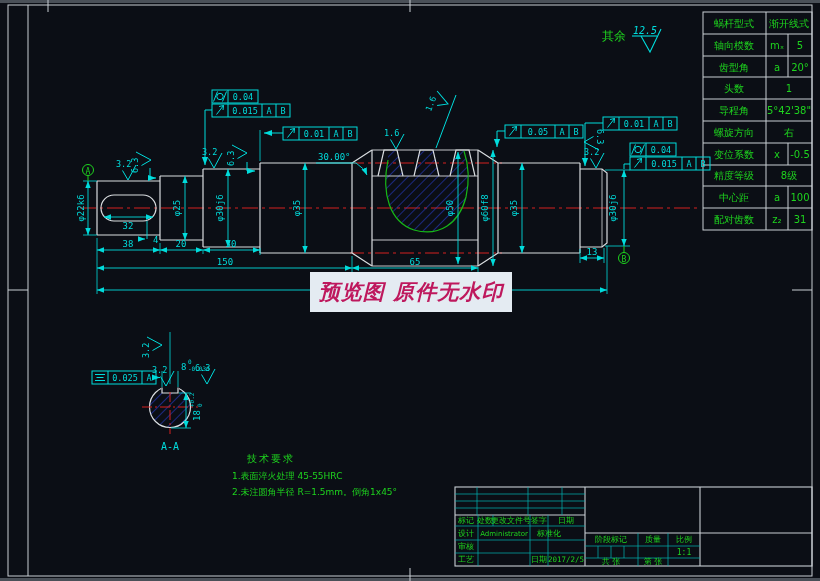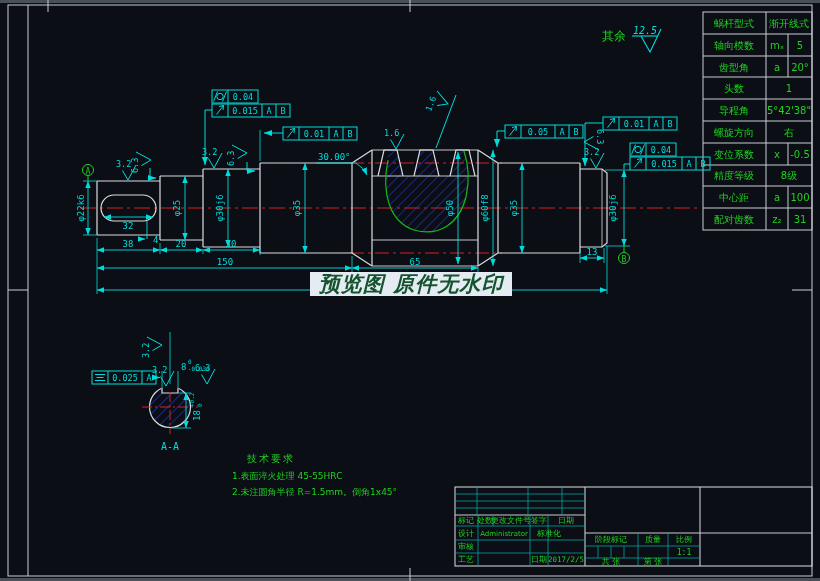--- a/index.html
+++ b/index.html
@@ -1,22 +1,22 @@
 <!DOCTYPE html>
 <html><head>
 <meta charset="utf-8">
 <style>
   html,body{margin:0;padding:0;background:#05070b;}
   #screen{position:relative;width:820px;height:581px;background:#0b0e15;overflow:hidden;
           font-family:"DejaVu Sans",sans-serif;text-decoration:underline;}
   svg text{user-select:none;}
   .cn{font-family:"DejaVu Sans",sans-serif;}
   .dim{font-family:"DejaVu Sans Mono",monospace;}
-  #watermark{position:absolute;left:310px;top:272px;width:202px;height:24px;background:#e4ebf2;
-             display:flex;align-items:center;justify-content:center;color:#14532d;
+  #watermark{position:absolute;left:310px;top:272px;width:202px;height:40px;background:#e4ebf2;
+             display:flex;align-items:center;justify-content:center;color:#be185d;
              font:italic bold 21px "DejaVu Sans",sans-serif;letter-spacing:1px;z-index:5;}
 </style>
 </head>
 <body>
 
 <div id="screen">
 <svg width="820" height="581" viewBox="0 0 820 581">
   <defs>
     <marker id="arr" viewBox="0 0 10 10" refX="9" refY="5" markerWidth="9" markerHeight="9" orient="auto-start-reverse">
       <path d="M0,1.5 L9,5 L0,8.5 Z" fill="#00dcdc"></path>

